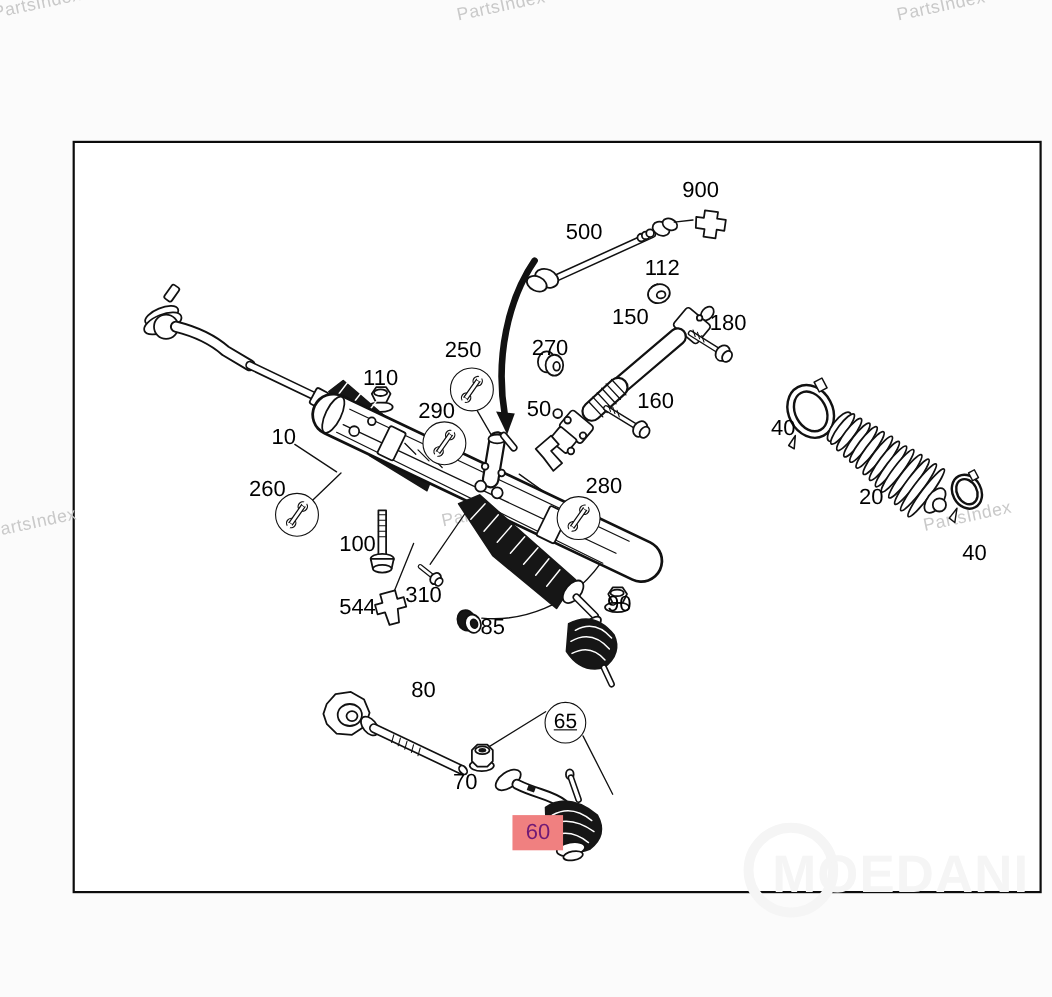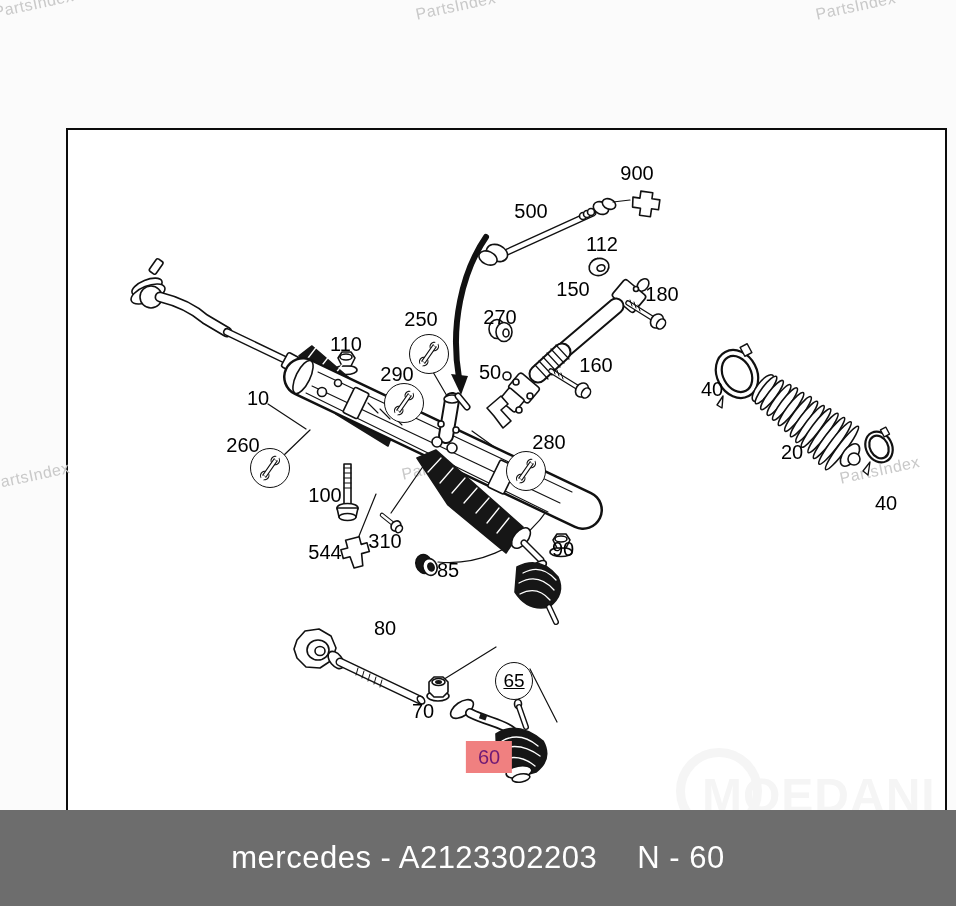--- a/index.html
+++ b/index.html
@@ -355,22 +355,18 @@
         <svg width="34" height="34" viewBox="-20 -20 40 40">
           <g transform="rotate(35) scale(0.9)" stroke="#111" stroke-width="1.5">
             <circle cx="0" cy="-12" r="5.5" fill="#fff"></circle>
             <circle cx="0" cy="12" r="5.5" fill="#fff"></circle>
             <rect x="-2.4" y="-13" width="4.8" height="26" fill="#fff"></rect>
             <rect x="-2" y="-19.5" width="4" height="6.5" fill="#fff" stroke="none"></rect>
             <rect x="-2" y="13" width="4" height="6.5" fill="#fff" stroke="none"></rect>
           </g>
         </svg>
       </div>
-      <div class="pcircle" style="left: 514px; top: 681px; text-decoration: underline;">65</div>
+      <div class="pcircle" style="left: 514px; top: 657px; text-decoration: underline;">65</div>
       <div class="hl" style="left: 489px; top: 757px; background: rgb(240, 128, 128); color: #701a75;">60</div>
     </div>
 
-  <div class="footer" style="background: rgb(109, 109, 109); color: rgb(255, 255, 255);">
-    <span>mercedes - A2123302203</span>
-    <span>N - 60</span>
-  </div>
 
 </div>
 
 </body></html>

